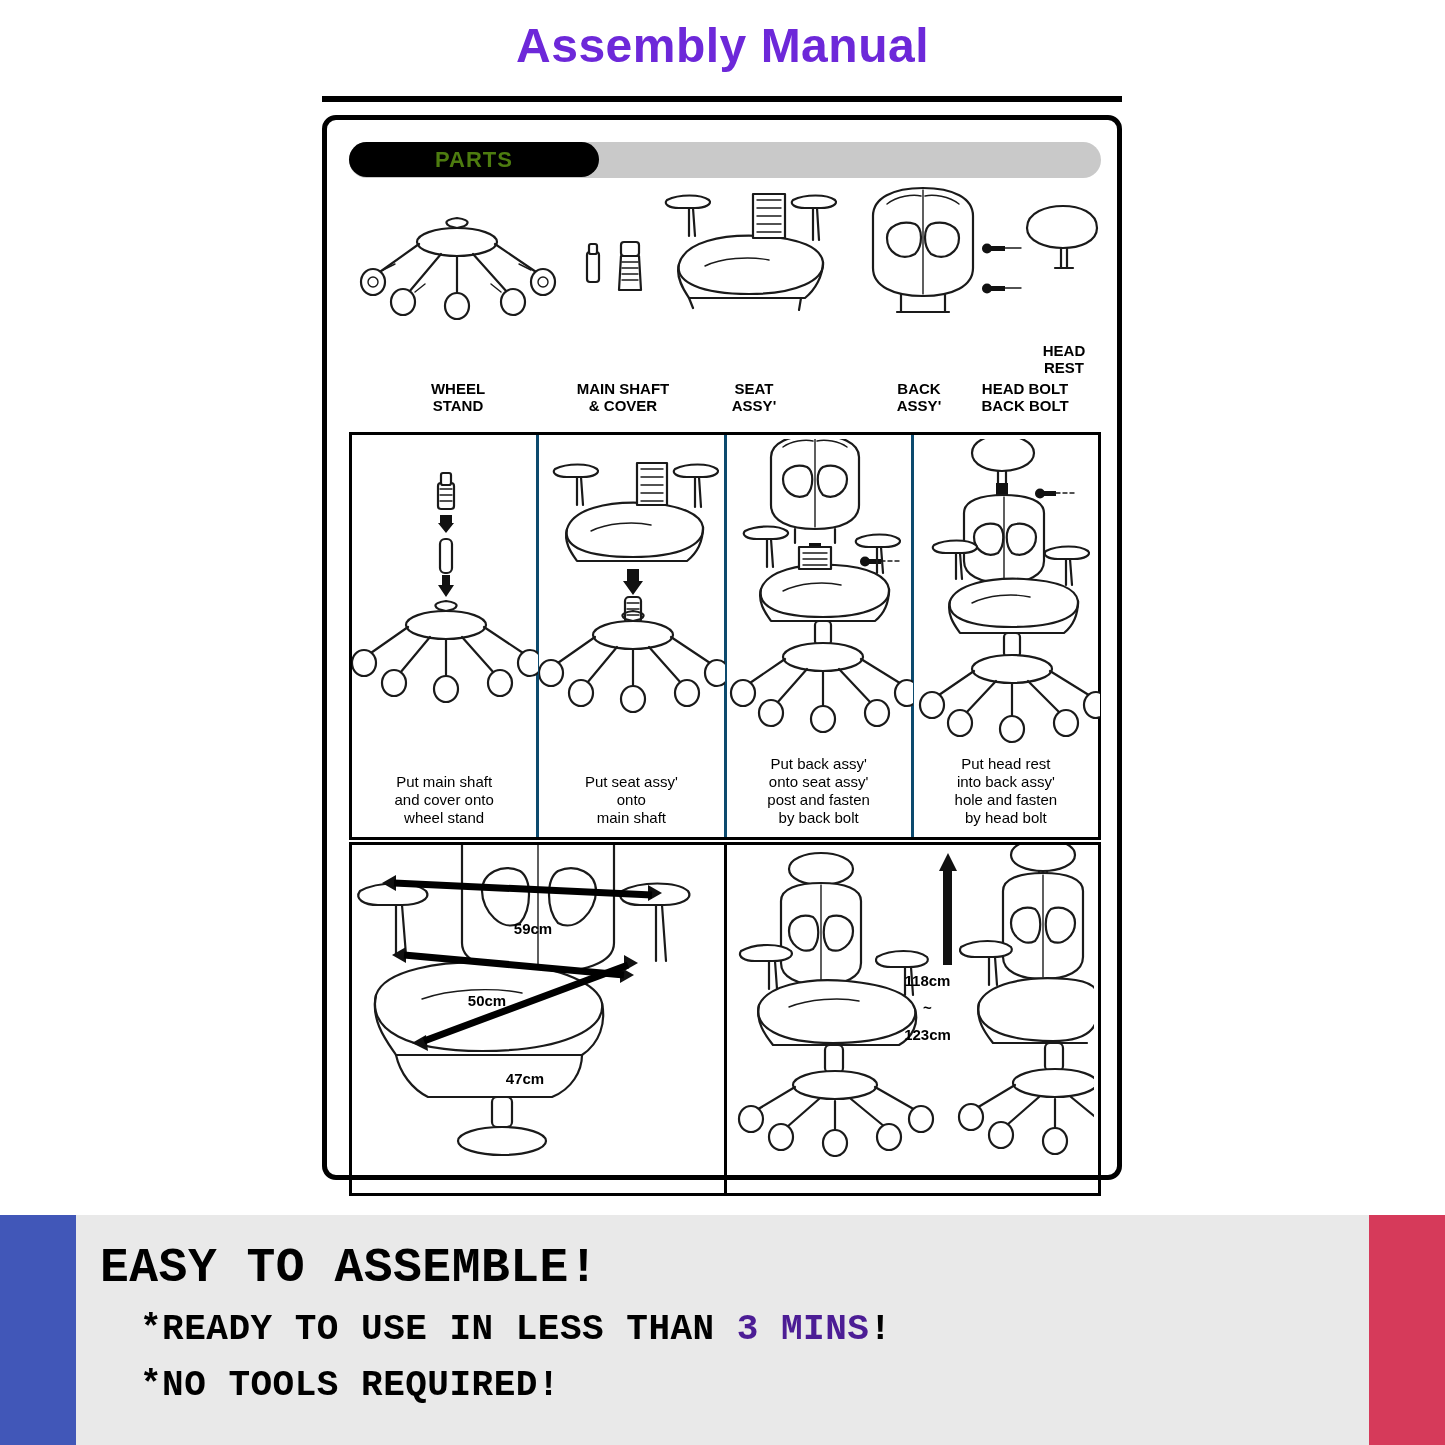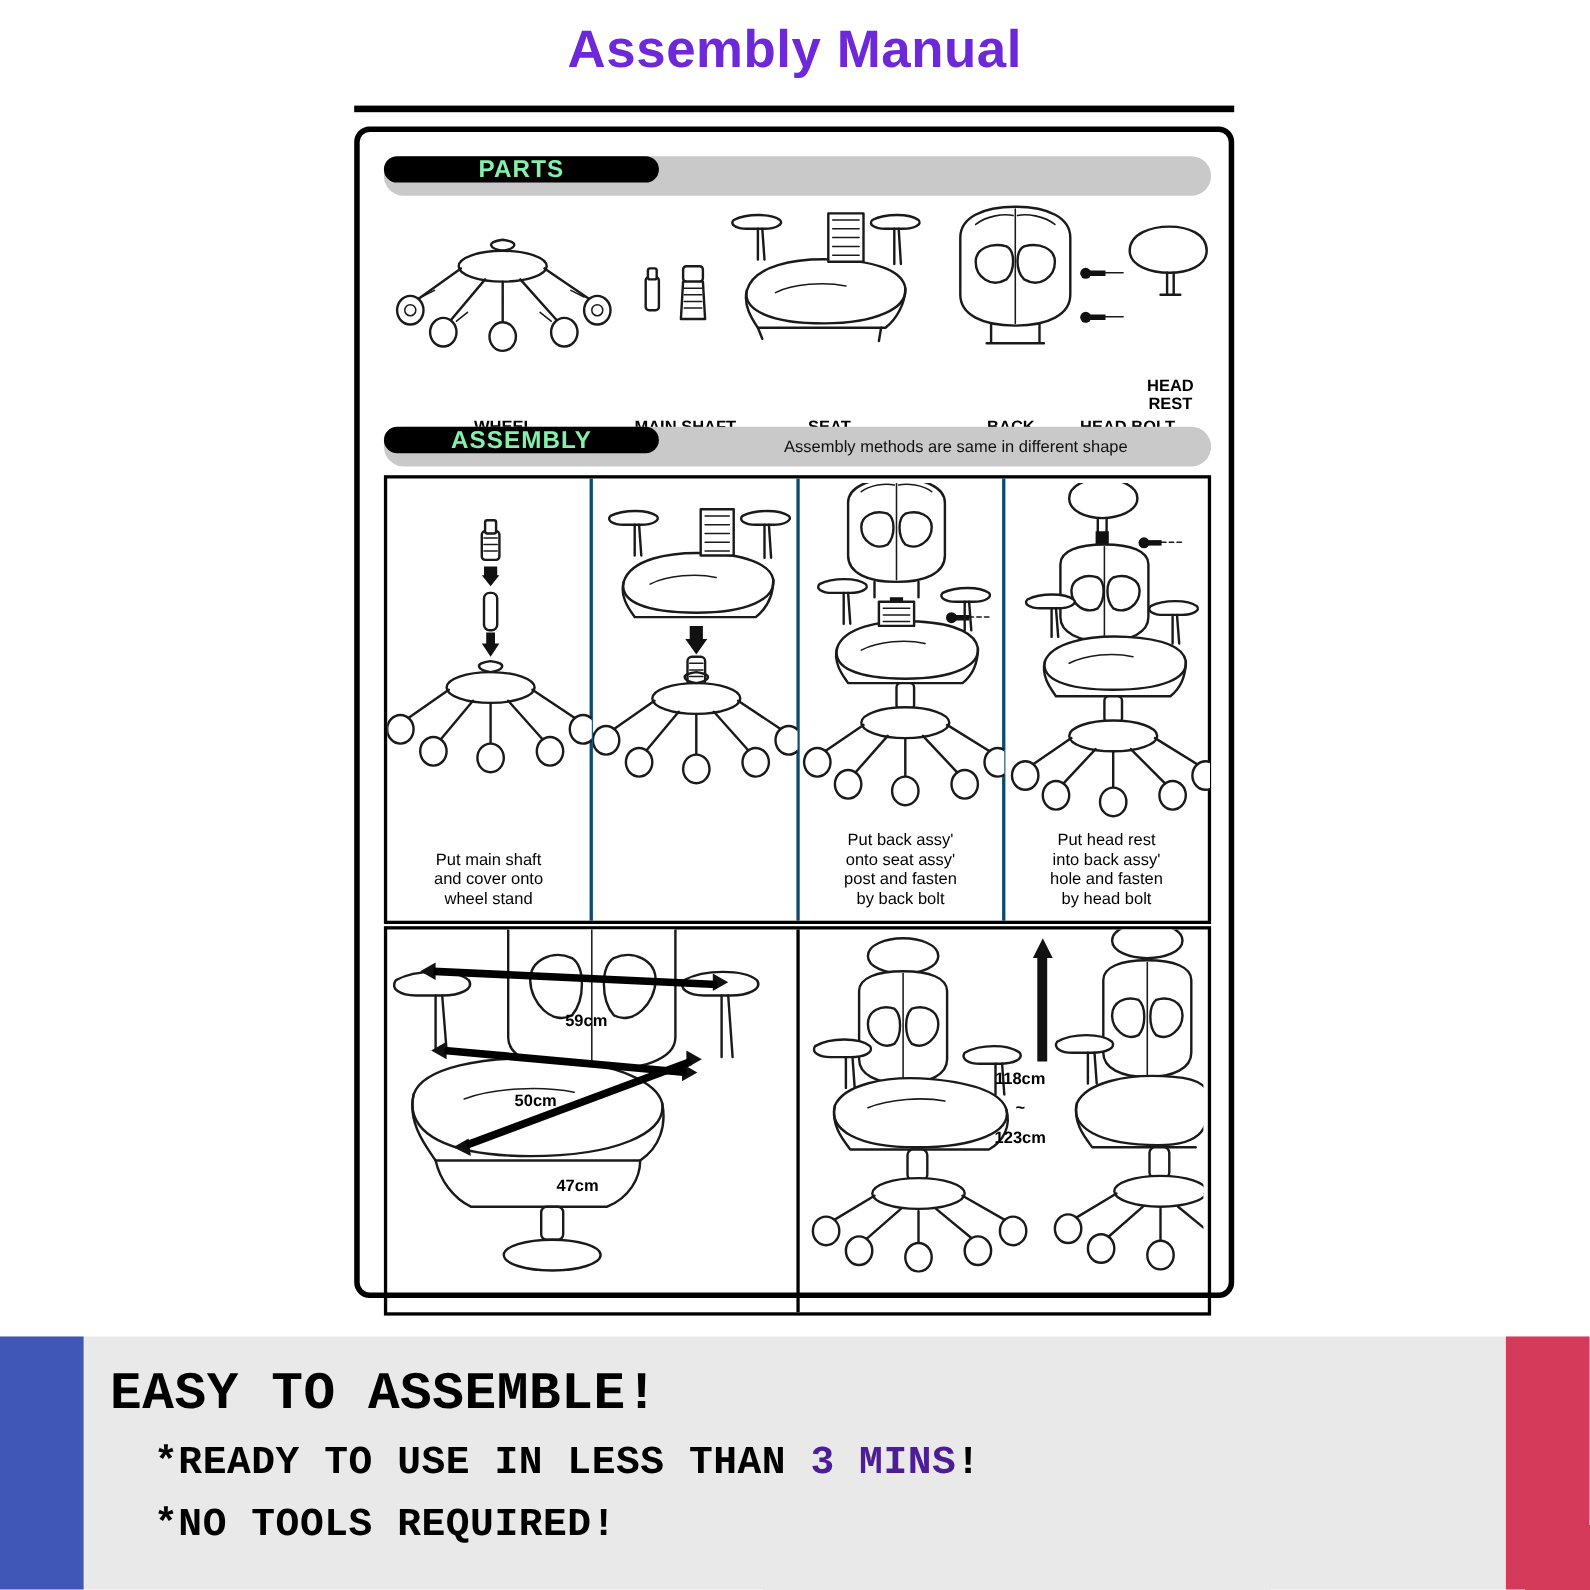--- a/index.html
+++ b/index.html
@@ -25,22 +25,22 @@
     position:absolute;left:322px;top:115px;width:800px;height:1065px;
     border:5px solid #000;border-radius:14px;box-sizing:border-box;
     background:#fff;
   }
   
   .banner{
     position:absolute;height:36px;border-radius:18px;background:#c9c9c9;
     box-sizing:border-box;
   }
   .banner .pill{
-    position:absolute;left:0;top:0;height:24px;border-radius:18px;background:#000;
-    color:#86efac;font-weight:bold;font-size:22px;letter-spacing:1px;
+    position:absolute;left:0;top:0;height:35px;border-radius:18px;background:#000;
+    color:#4d7c0f;font-weight:bold;font-size:22px;letter-spacing:1px;
     display:flex;align-items:center;justify-content:center;
   }
   .banner .note{
     position:absolute;top:0;height:36px;display:flex;align-items:center;
     font-size:15px;color:#111;
   }
   #banner-parts{left:22px;top:22px;width:752px;}
   #banner-parts .pill{width:250px;}
   #banner-assembly{left:22px;top:268px;width:752px;}
   #banner-assembly .pill{width:250px;}
@@ -185,24 +185,20 @@
     <div class="part-label" style="left:330px;top:198px;width:150px;white-space:pre-line;">SEAT
 ASSY'</div>
     <div class="part-label" style="left:500px;top:198px;width:140px;white-space:pre-line;">BACK
 ASSY'</div>
     <div class="part-label" style="left:596px;top:198px;width:160px;white-space:pre-line;">HEAD BOLT
 BACK BOLT</div>
     <div class="part-label" style="left:670px;top:160px;width:90px;white-space:pre-line;">HEAD
 REST</div>
   </div>
 
-  <div class="banner" id="banner-assembly">
-    <div class="pill">ASSEMBLY</div>
-    <div class="note">Assembly methods are same in different shape</div>
-  </div>
 
   <div class="steps">
 
     <div class="step">
       <div class="art">
         <svg width="186" height="312" viewBox="0 0 186 312">
 
           <rect class="fillw" x="86" y="44" width="16" height="26" rx="3"></rect>
           <path class="ln-thin" d="M88 50 L100 50 M88 56 L100 56 M88 62 L100 62"></path>
           <rect class="fillw" x="89" y="34" width="10" height="12" rx="2"></rect>
@@ -249,20 +245,23 @@
           <ellipse class="fillw" cx="94" cy="196" rx="40" ry="14"></ellipse>
           <path class="ln" d="M94 182 C82 180 78 174 94 172 C110 174 106 180 94 182Z"></path>
           <path class="ln" d="M56 198 L16 226 M132 198 L174 226 M78 208 L48 244 M110 208 L142 244 M94 210 L94 248"></path>
           <ellipse class="fillw" cx="12" cy="234" rx="12" ry="13"></ellipse>
           <ellipse class="fillw" cx="178" cy="234" rx="12" ry="13"></ellipse>
           <ellipse class="fillw" cx="42" cy="254" rx="12" ry="13"></ellipse>
           <ellipse class="fillw" cx="148" cy="254" rx="12" ry="13"></ellipse>
           <ellipse class="fillw" cx="94" cy="260" rx="12" ry="13"></ellipse>
         </svg>
       </div>
+      <div class="caption" style="white-space:pre-line;">Put seat assy'
+onto
+main shaft</div>
     </div>
 
     <div class="step">
       <div class="art">
         <svg width="186" height="312" viewBox="0 0 186 312">
 
           <path class="fillw" d="M44 18 C44 4 62 -4 88 -4 C114 -4 132 4 132 18 L132 66 C132 82 114 90 88 90 C62 90 44 82 44 66 Z"></path>
           <path class="ln-thin" d="M88 -2 L88 88"></path>
           <path class="ln-thin" d="M56 8 C64 2 78 0 86 2 M120 8 C112 2 98 0 90 2"></path>
           <path class="fillw" d="M56 40 C56 30 68 24 80 28 C87 32 87 48 80 56 C68 62 56 52 56 40Z"></path>

